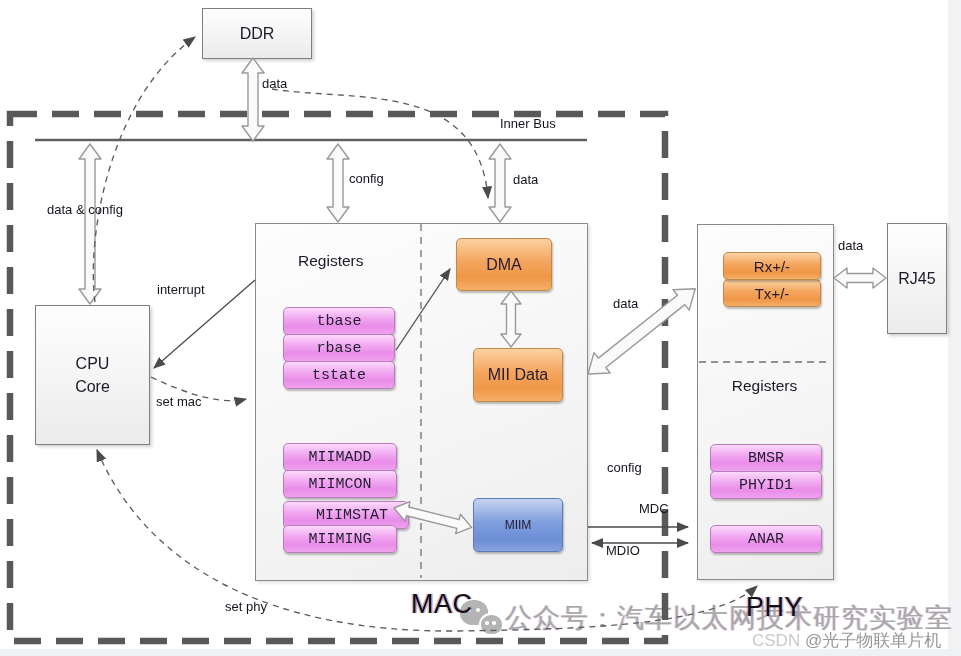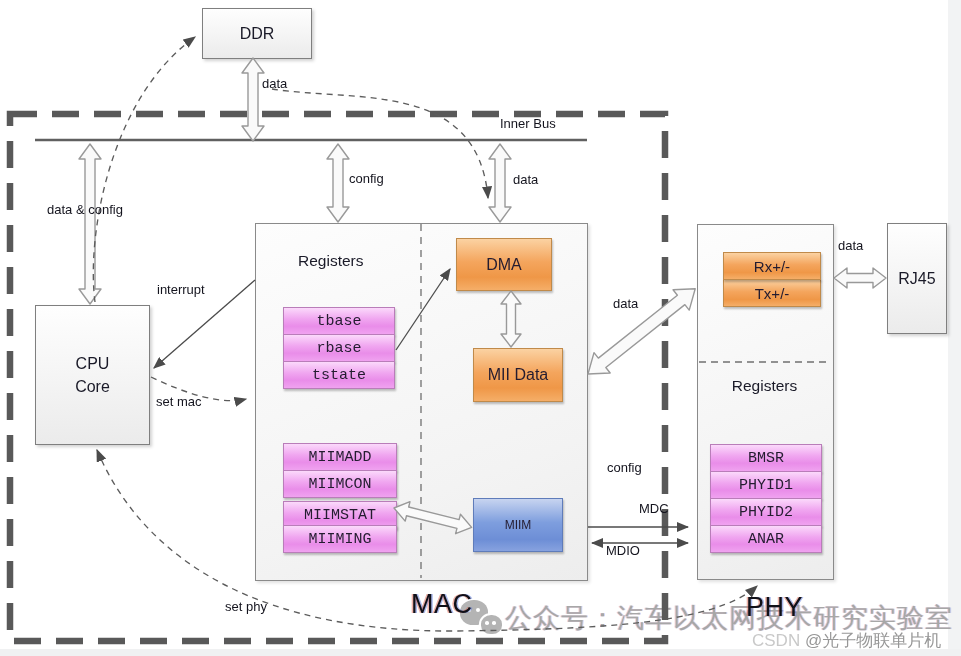--- a/index.html
+++ b/index.html
@@ -10,21 +10,21 @@
 
   .box{position:absolute;background:linear-gradient(180deg,#fefefe 0%,#f4f4f4 55%,#ebebeb 100%);
        border:1.5px solid #7f7f7f;box-shadow:2px 2px 3px rgba(0,0,0,.18);
        display:flex;align-items:center;justify-content:center;text-align:center;
        font-size:16px;color:#1a1a28;}
   .panel{position:absolute;background:linear-gradient(160deg,#fdfdfd 0%,#f3f3f3 70%,#ededed 100%);
        border:1.5px solid #8a8a8a;box-shadow:2px 2px 3px rgba(0,0,0,.12);}
   .cpu-lines{line-height:23px;}
 
   .chip{position:absolute;display:flex;align-items:center;justify-content:center;
-        border-radius:0;font-size:15px;color:#241c30;
+        border-radius:5px;font-size:15px;color:#241c30;
         box-shadow:1px 2px 2px rgba(0,0,0,.25);}
   .chip.pink{background:linear-gradient(180deg,#fbd9fb 0%,#f0a6f0 42%,#e98de9 70%,#f0a2f0 100%);
         border:1px solid #b97db9;font-family:Liberation Mono, monospace;}
   .chip.orange{background:linear-gradient(180deg,#fbd2a2 0%,#f4a55d 45%,#ef9747 75%,#f5ae68 100%);
         border:1px solid #c08a4a;font-size:16px;}
   .chip.blue{background:linear-gradient(180deg,#c7d4f0 0%,#7e9ede 45%,#6d8ed6 78%,#87a2df 100%);
         border:1px solid #5f7cba;font-size:12px;}
 
   .lbl{position:absolute;font-size:13px;white-space:nowrap;color:#14141e;}
   .heading{position:absolute;font-size:15.5px;color:#1a1a28;}
@@ -72,33 +72,32 @@
   <div class="box" style="left:887px;top:223px;width:58px;height:109px;">
     <span>RJ45</span>
   </div>
 
   <div class="chip pink" style="left:283px;top:307px;width:110px;height:26px;">tbase</div>
   <div class="chip pink" style="left:283px;top:334px;width:110px;height:26px;">rbase</div>
   <div class="chip pink" style="left:283px;top:361px;width:110px;height:26px;">tstate</div>
 
   <div class="chip pink" style="left:283px;top:443px;width:112px;height:26px;">MIIMADD</div>
   <div class="chip pink" style="left:283px;top:470px;width:112px;height:26px;">MIIMCON</div>
-  <div class="chip pink" style="left:283px;top:501px;width:112px;height:26px;">MIIMSTAT</div>
+  <div class="chip pink" style="left:283px;top:501px;width:112px;height:26px;padding-left:12px;">MIIMSTAT</div>
   <div class="chip pink" style="left:283px;top:525px;width:112px;height:26px;">MIIMING</div>
 
   <div class="chip orange" style="left:456px;top:238px;width:94px;height:51px;">DMA</div>
   <div class="chip orange" style="left:473px;top:348px;width:88px;height:52px;">MII Data</div>
   <div class="chip blue" style="left:473px;top:498px;width:88px;height:52px;">MIIM</div>
 
   <div class="chip orange" style="left:723px;top:279px;width:96px;height:26px;font-size:15px;">Tx+/-</div>
   <div class="chip orange" style="left:723px;top:252px;width:96px;height:26px;font-size:15px;">Rx+/-</div>
 
   <div class="chip pink" style="left:710px;top:444px;width:110px;height:26px;">BMSR</div>
   <div class="chip pink" style="left:710px;top:471px;width:110px;height:26px;">PHYID1</div>
-  <div class="chip pink" style="left:710px;top:498px;width:110px;height:26px;">PHYID2</div>
   <div class="chip pink" style="left:710px;top:525px;width:110px;height:26px;">ANAR</div>
 
   <div class="wicon">
     <div class="bub big">
       <span class="eye" style="left:7px;top:8px;"></span>
         <span class="eye" style="left:16px;top:8px;"></span>
     </div>
     <div class="bub small">
       <span class="eye" style="left:4px;top:6px;"></span>
         <span class="eye" style="left:11px;top:6px;"></span>

